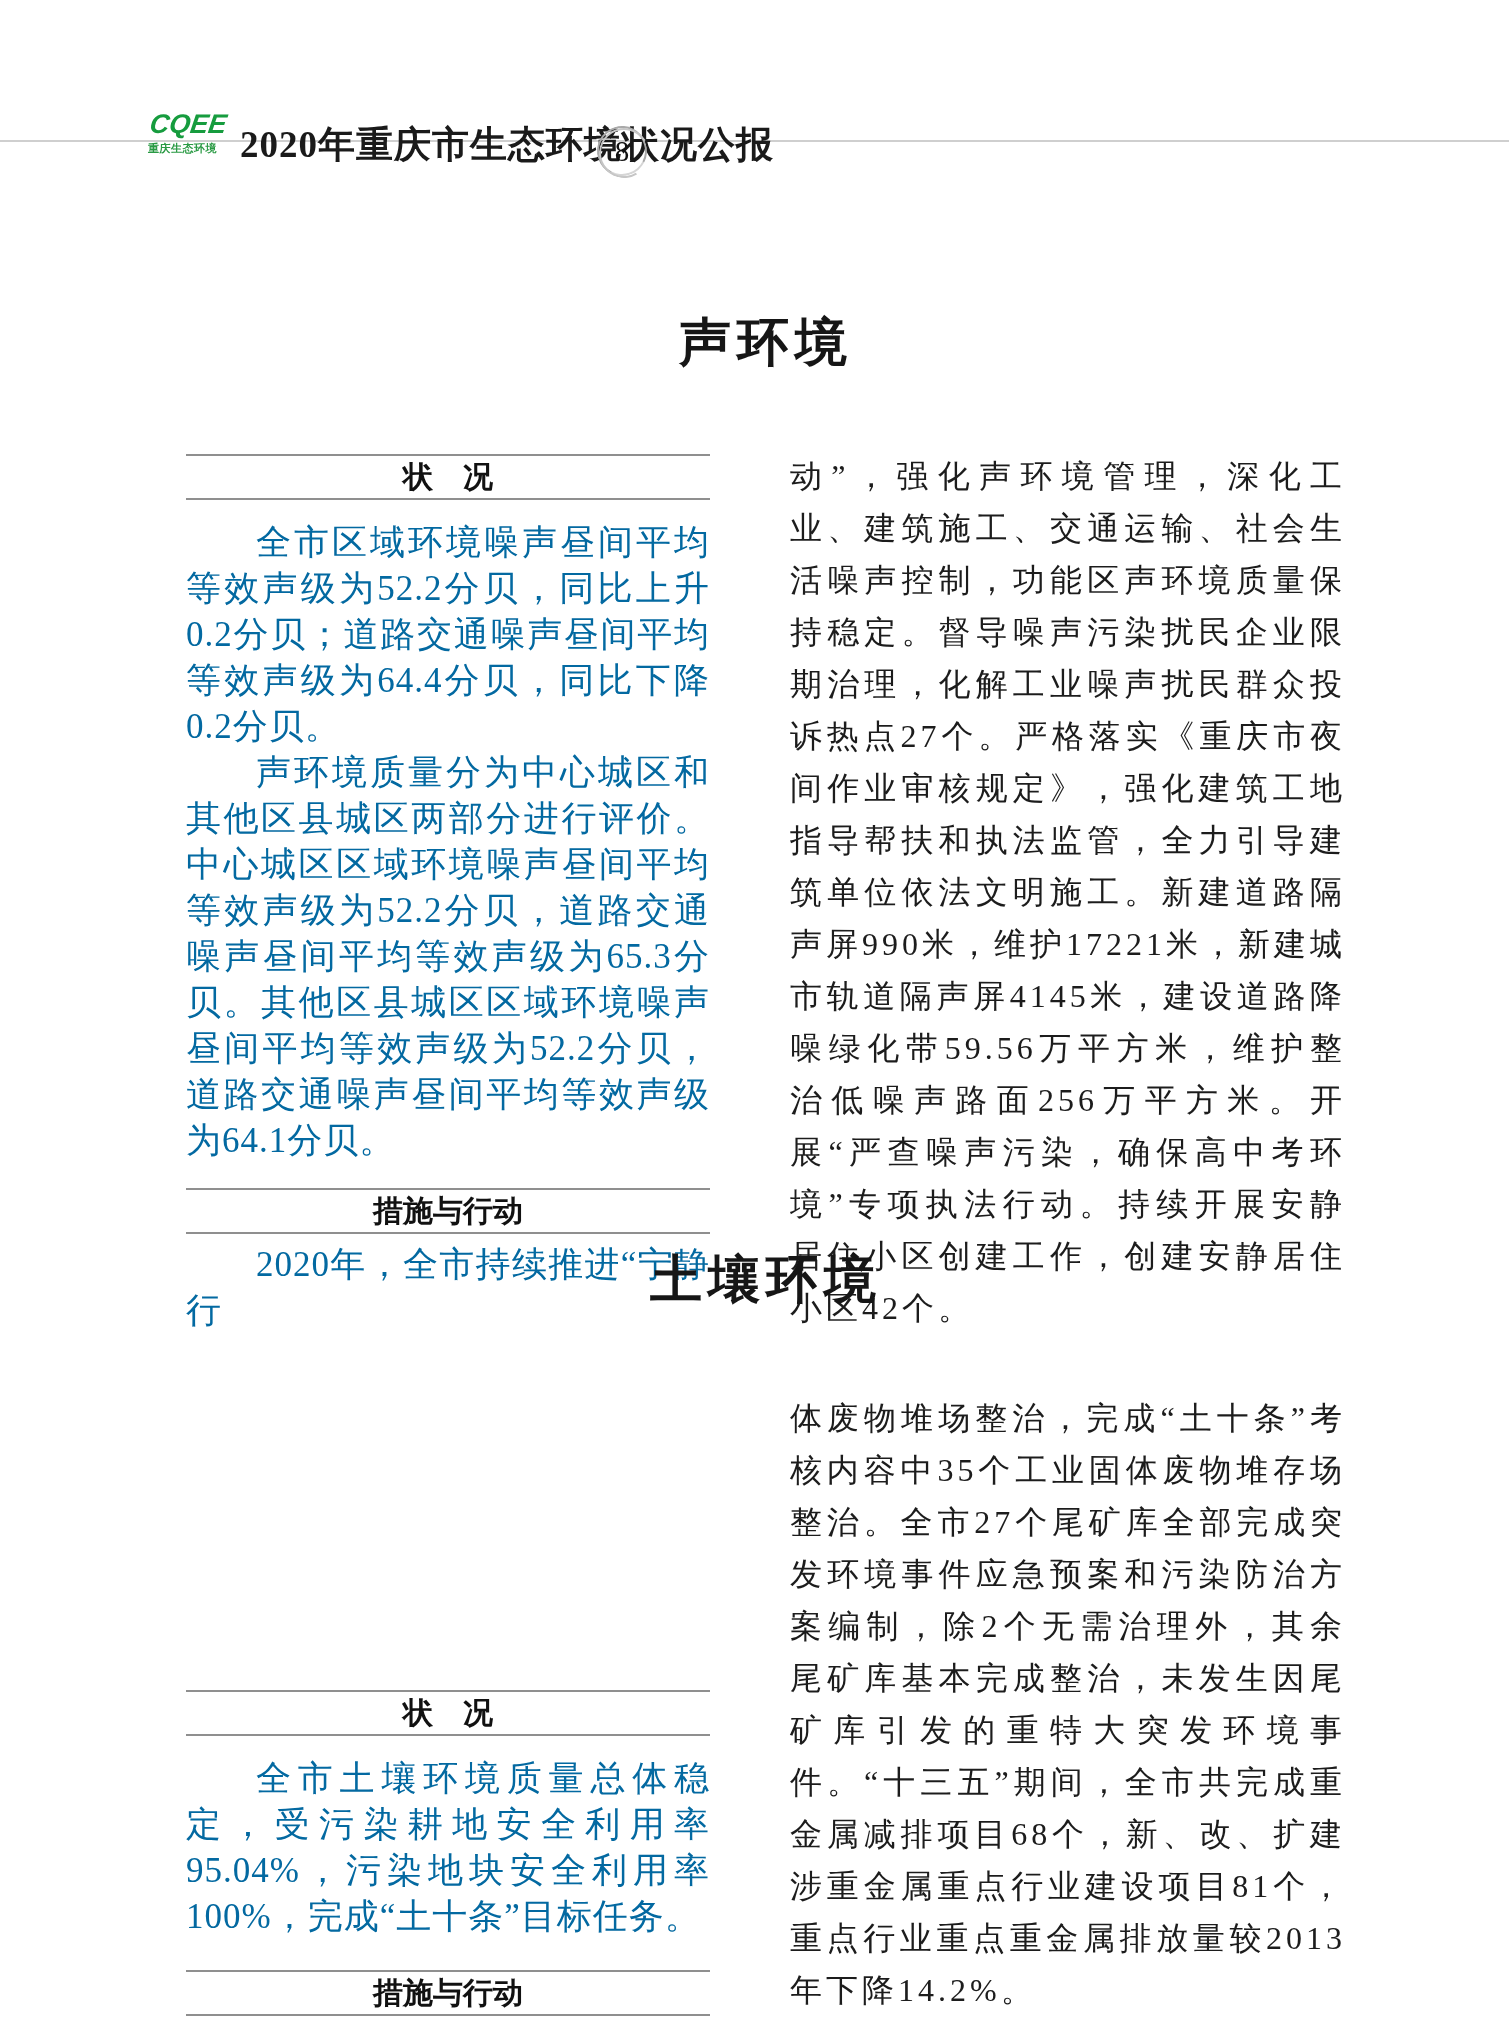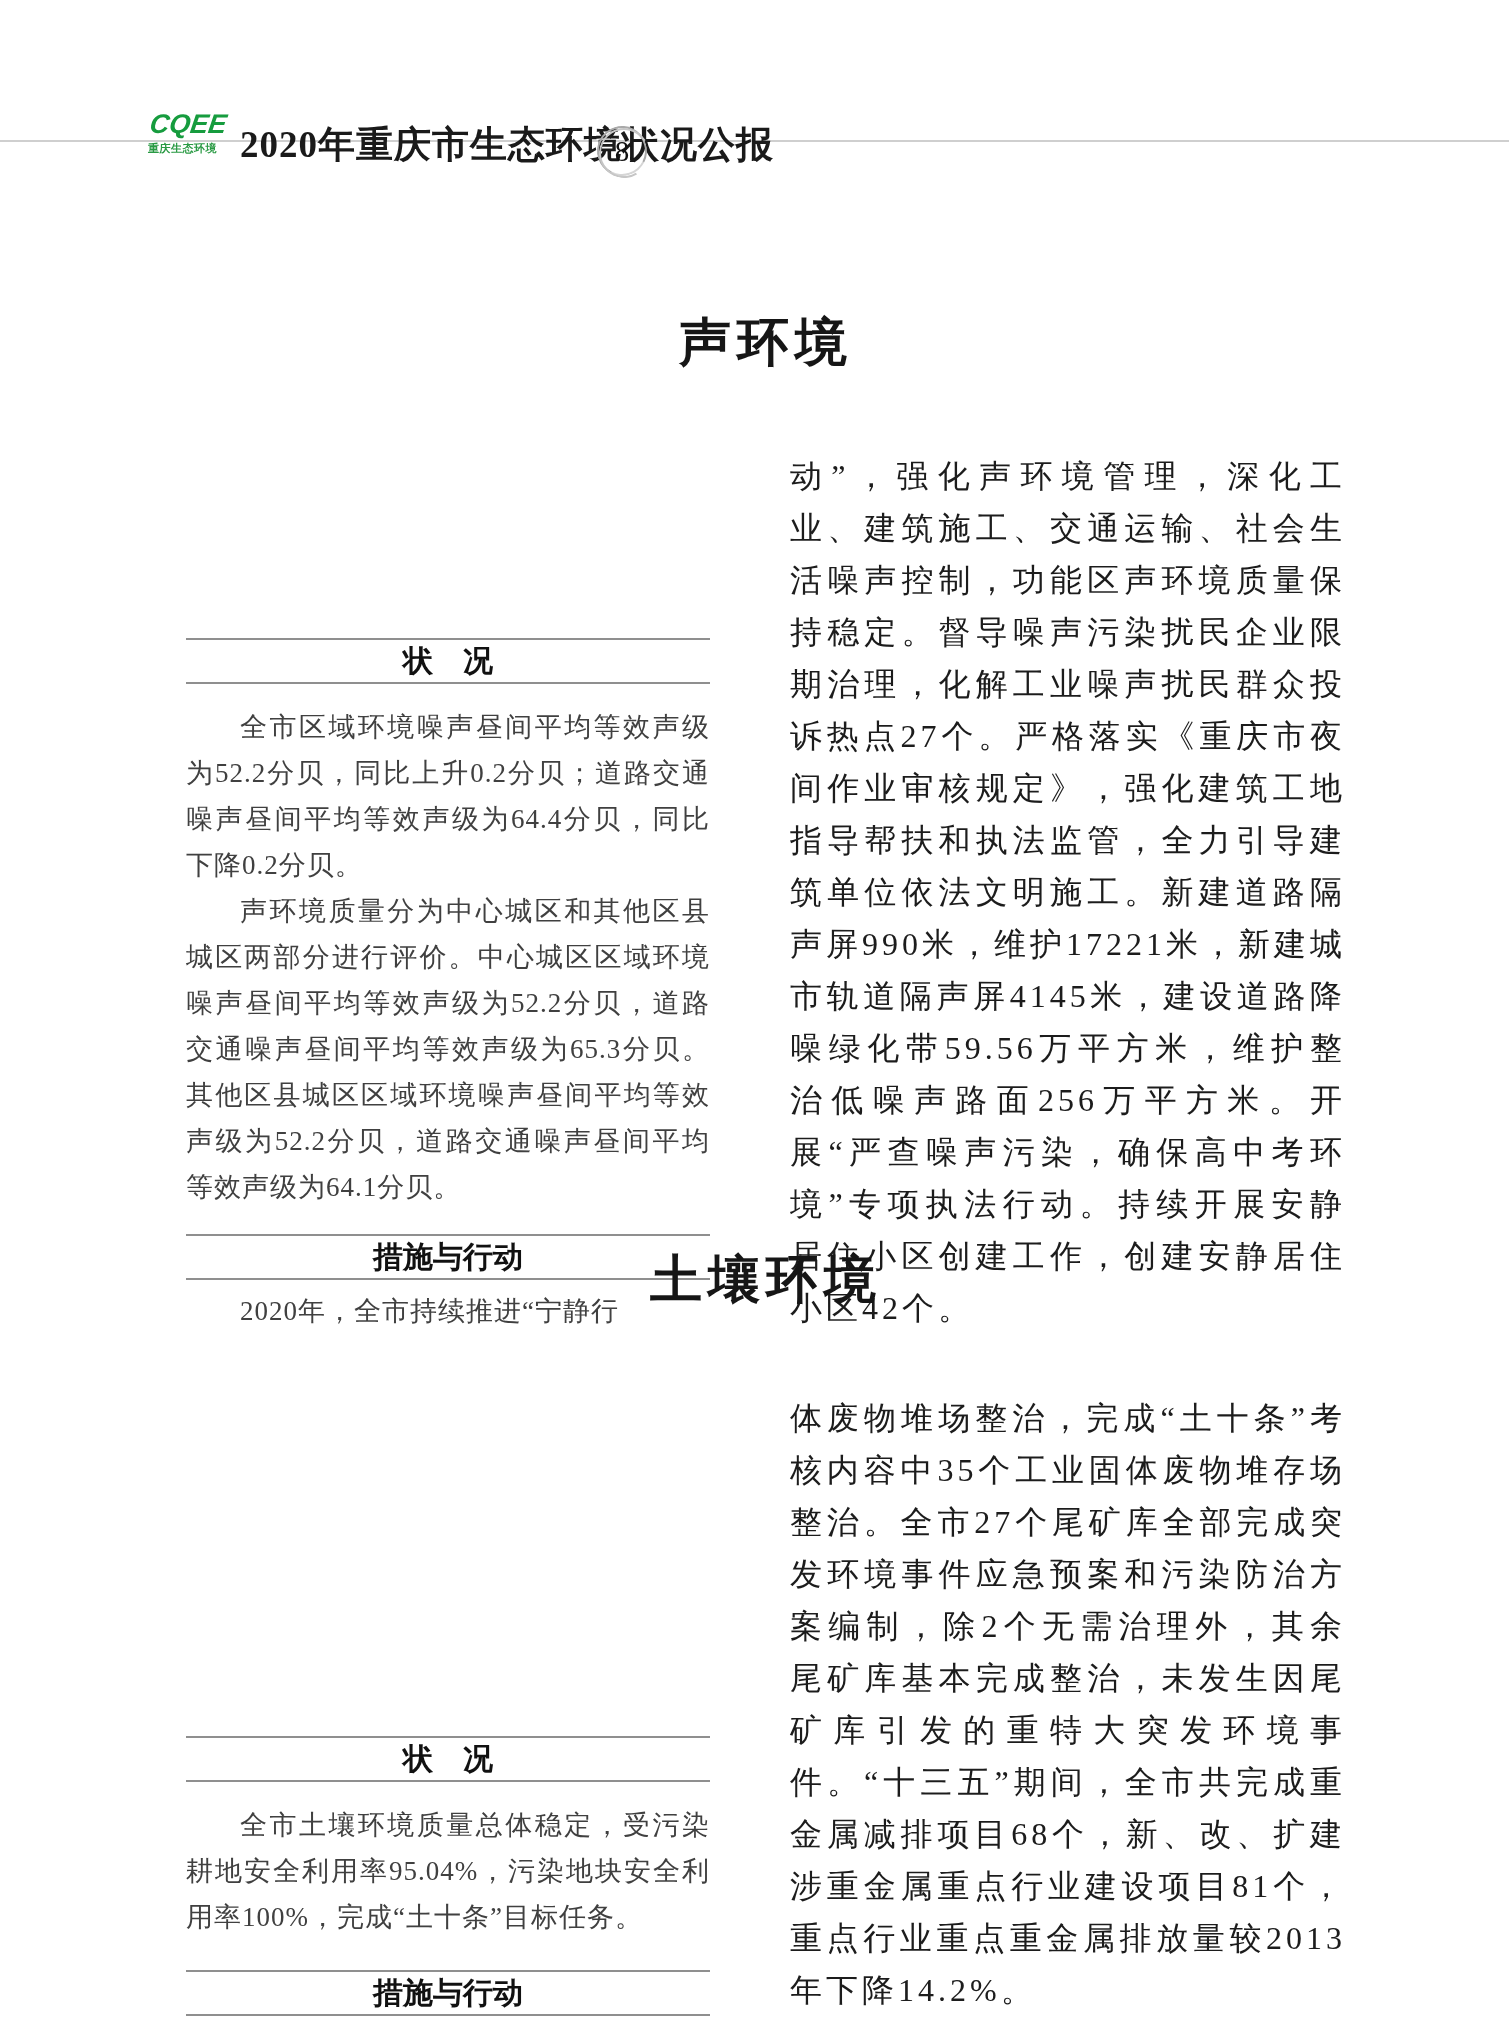--- a/index.html
+++ b/index.html
@@ -48,23 +48,23 @@
 
   .subhead {
     border-top:2px solid #8f8f8f; border-bottom:2px solid #8f8f8f;
     text-align:center; font-weight:700; font-size:30px; line-height:38px; padding:2px 0;
     color:#111;
   }
   .subhead.measures { margin-top:24px; }
   #section-soil .subhead.measures { margin-top:30px; }
 
   .body-p {
-    font-size:27px; line-height:46px; letter-spacing:1px;
+    font-size:35px; line-height:46px; letter-spacing:1px;
     text-align:justify; text-justify:inter-character;
-    margin:0; text-indent:2em; color:#404040;
+    margin:0; text-indent:2em; color:#0369a1;
   }
   .body-p.first { margin-top:20px; }
   .body-p.after-sub { margin-top:8px; }
   #section-soil .body-p.after-sub { margin-top:26px; }
 
   .cont-p {
     font-size:32px; line-height:52px; letter-spacing:4px;
     text-align:justify; text-justify:inter-character;
     margin:0; text-indent:0; color:#1c1c1c;
   }

